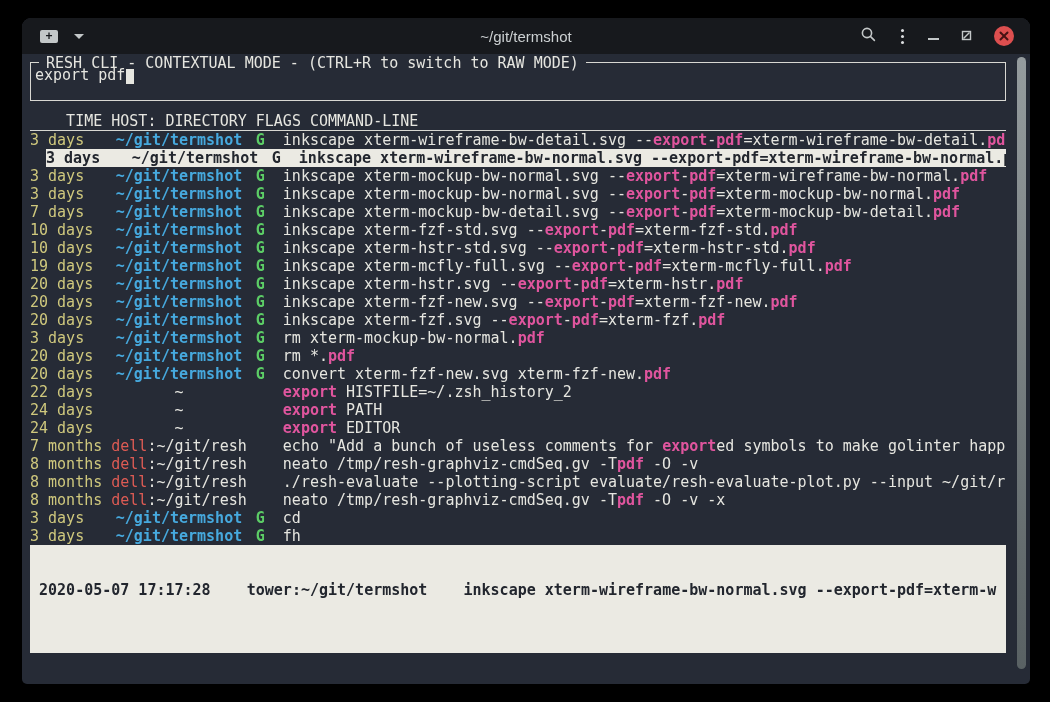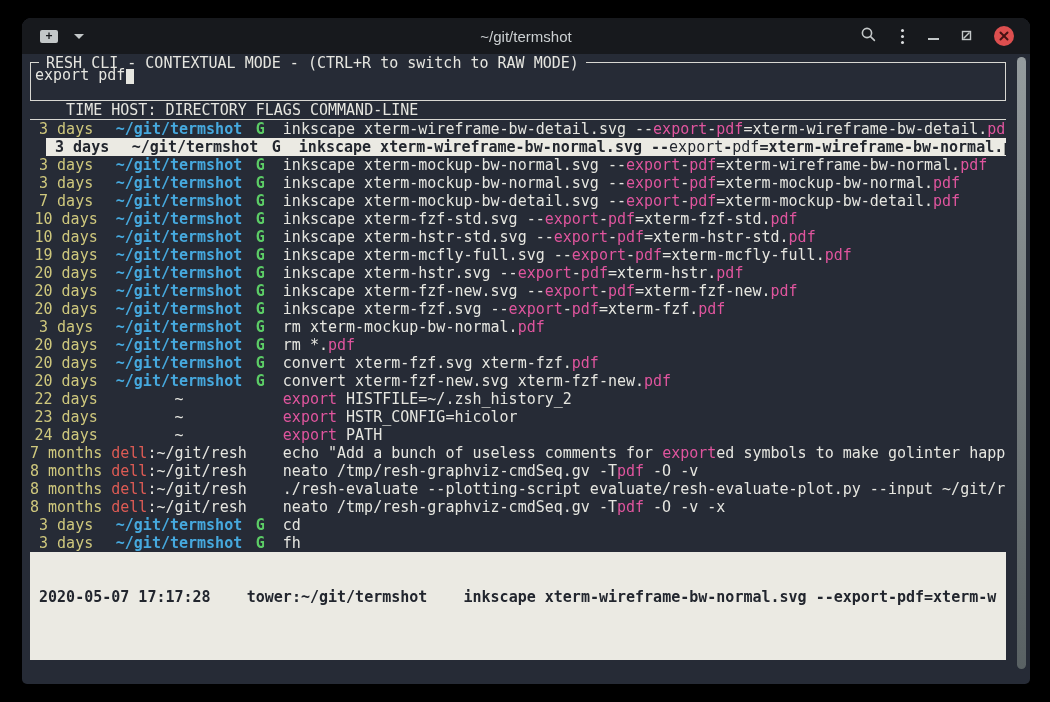--- a/index.html
+++ b/index.html
@@ -27,31 +27,31 @@
   
   .term{position:relative;height:630px;box-sizing:border-box;padding:8px 0 5px 8px;
         font:15px/18px "DejaVu Sans Mono",monospace;color:var(--text);}
   .searchbox{width:976px;height:39px;box-sizing:border-box;border:1px solid #d8d8d2;
              position:relative;}
   .box-title{position:absolute;top:-9px;left:8px;background:var(--terminal_bg);
              padding:0 7px;white-space:pre;}
   .query{position:absolute;left:4px;bottom:16px;white-space:pre;}
   .cursor{display:inline-block;width:8px;height:15px;background:var(--text);
           vertical-align:text-bottom;margin-left:1px;}
-  .theader{width:976px;height:18px;border-bottom:1px solid #d8d8d2;
+  .theader{width:976px;margin-top:11px;height:18px;border-bottom:1px solid #d8d8d2;
            white-space:pre;overflow:hidden;box-sizing:content-box;}
   .rows{width:976px;overflow:hidden;}
   .hrow{height:18px;white-space:pre;overflow:hidden;}
-  .col-time{display:inline-block;width:8ch;text-align:center;color:var(--time_yellow);}
+  .col-time{display:inline-block;width:8ch;text-align:left;color:var(--time_yellow);}
   .col-hostdir{display:inline-block;width:15ch;text-align:center;}
   .col-flag{display:inline-block;width:1ch;color:var(--flag_green);font-weight:bold;}
   .host{color:var(--host_red);}
   .dir.blue{color:var(--dir_blue);font-weight:bold;}
   .dir.plain{color:var(--text);}
-  .match{color:var(--match_pink);font-weight:normal;}
+  .match{color:var(--match_pink);font-weight:bold;}
   .hrow.selected{background:var(--selection_bg);color:var(--selection_text);font-weight:bold;margin-left:16px;}
   .hrow.selected .col-time,.hrow.selected .dir.blue,.hrow.selected .col-flag,
   .hrow.selected .match,.hrow.selected .host{color:var(--selection_text);}
   .statusbar{width:976px;background:var(--selection_bg);color:var(--selection_text);
              font-weight:bold;white-space:pre;}
   .statusbar div{height:18px;overflow:hidden;}
   .scrollbar{position:absolute;right:4px;top:3px;width:9px;height:612px;border-radius:5px;
              background:linear-gradient(#959c9e,#596163);}
 </style>
 </head>
@@ -108,25 +108,24 @@
         <div class="hrow"><span class="col-time">3 days</span><span> </span><span class="col-hostdir"><span class="host"></span><span class="dir blue">~/git/termshot</span></span><span> </span><span class="col-flag">G</span><span>  </span><span class="col-cmd"><span>inkscape xterm-mockup-bw-normal.svg --</span><span class="match">export</span><span>-</span><span class="match">pdf</span><span>=xterm-mockup-bw-normal.</span><span class="match">pdf</span></span></div>
         <div class="hrow"><span class="col-time">7 days</span><span> </span><span class="col-hostdir"><span class="host"></span><span class="dir blue">~/git/termshot</span></span><span> </span><span class="col-flag">G</span><span>  </span><span class="col-cmd"><span>inkscape xterm-mockup-bw-detail.svg --</span><span class="match">export</span><span>-</span><span class="match">pdf</span><span>=xterm-mockup-bw-detail.</span><span class="match">pdf</span></span></div>
         <div class="hrow"><span class="col-time">10 days</span><span> </span><span class="col-hostdir"><span class="host"></span><span class="dir blue">~/git/termshot</span></span><span> </span><span class="col-flag">G</span><span>  </span><span class="col-cmd"><span>inkscape xterm-fzf-std.svg --</span><span class="match">export</span><span>-</span><span class="match">pdf</span><span>=xterm-fzf-std.</span><span class="match">pdf</span></span></div>
         <div class="hrow"><span class="col-time">10 days</span><span> </span><span class="col-hostdir"><span class="host"></span><span class="dir blue">~/git/termshot</span></span><span> </span><span class="col-flag">G</span><span>  </span><span class="col-cmd"><span>inkscape xterm-hstr-std.svg --</span><span class="match">export</span><span>-</span><span class="match">pdf</span><span>=xterm-hstr-std.</span><span class="match">pdf</span></span></div>
         <div class="hrow"><span class="col-time">19 days</span><span> </span><span class="col-hostdir"><span class="host"></span><span class="dir blue">~/git/termshot</span></span><span> </span><span class="col-flag">G</span><span>  </span><span class="col-cmd"><span>inkscape xterm-mcfly-full.svg --</span><span class="match">export</span><span>-</span><span class="match">pdf</span><span>=xterm-mcfly-full.</span><span class="match">pdf</span></span></div>
         <div class="hrow"><span class="col-time">20 days</span><span> </span><span class="col-hostdir"><span class="host"></span><span class="dir blue">~/git/termshot</span></span><span> </span><span class="col-flag">G</span><span>  </span><span class="col-cmd"><span>inkscape xterm-hstr.svg --</span><span class="match">export</span><span>-</span><span class="match">pdf</span><span>=xterm-hstr.</span><span class="match">pdf</span></span></div>
         <div class="hrow"><span class="col-time">20 days</span><span> </span><span class="col-hostdir"><span class="host"></span><span class="dir blue">~/git/termshot</span></span><span> </span><span class="col-flag">G</span><span>  </span><span class="col-cmd"><span>inkscape xterm-fzf-new.svg --</span><span class="match">export</span><span>-</span><span class="match">pdf</span><span>=xterm-fzf-new.</span><span class="match">pdf</span></span></div>
         <div class="hrow"><span class="col-time">20 days</span><span> </span><span class="col-hostdir"><span class="host"></span><span class="dir blue">~/git/termshot</span></span><span> </span><span class="col-flag">G</span><span>  </span><span class="col-cmd"><span>inkscape xterm-fzf.svg --</span><span class="match">export</span><span>-</span><span class="match">pdf</span><span>=xterm-fzf.</span><span class="match">pdf</span></span></div>
         <div class="hrow"><span class="col-time">3 days</span><span> </span><span class="col-hostdir"><span class="host"></span><span class="dir blue">~/git/termshot</span></span><span> </span><span class="col-flag">G</span><span>  </span><span class="col-cmd"><span>rm xterm-mockup-bw-normal.</span><span class="match">pdf</span></span></div>
         <div class="hrow"><span class="col-time">20 days</span><span> </span><span class="col-hostdir"><span class="host"></span><span class="dir blue">~/git/termshot</span></span><span> </span><span class="col-flag">G</span><span>  </span><span class="col-cmd"><span>rm *.</span><span class="match">pdf</span></span></div>
-        <div class="hrow"><span class="col-time">20 days</span><span> </span><span class="col-hostdir"><span class="host"></span><span class="dir blue">~/git/termshot</span></span><span> </span><span class="col-flag">G</span><span>  </span><span class="col-cmd"><span>convert xterm-fzf.svg xterm-fzf.</span><span class="match">pdf</span></span></div>
         <div class="hrow"><span class="col-time">20 days</span><span> </span><span class="col-hostdir"><span class="host"></span><span class="dir blue">~/git/termshot</span></span><span> </span><span class="col-flag">G</span><span>  </span><span class="col-cmd"><span>convert xterm-fzf-new.svg xterm-fzf-new.</span><span class="match">pdf</span></span></div>
         <div class="hrow"><span class="col-time">22 days</span><span> </span><span class="col-hostdir"><span class="host"></span><span class="dir plain">~</span></span><span> </span><span class="col-flag"> </span><span>  </span><span class="col-cmd"><span class="match">export</span><span> HISTFILE=~/.zsh_history_2</span></span></div>
-        <div class="hrow"><span class="col-time">23 days</span><span> </span><span class="col-hostdir"><span class="host"></span><span class="dir plain">~</span></span><span> </span><span class="col-flag"> </span><span>  </span><span class="col-cmd"><span class="match">export</span><span> HSTR_CONFIG=hicolor</span></span></div>
         <div class="hrow"><span class="col-time">24 days</span><span> </span><span class="col-hostdir"><span class="host"></span><span class="dir plain">~</span></span><span> </span><span class="col-flag"> </span><span>  </span><span class="col-cmd"><span class="match">export</span><span> PATH</span></span></div>
+        <div class="hrow"><span class="col-time">24 days</span><span> </span><span class="col-hostdir"><span class="host"></span><span class="dir plain">~</span></span><span> </span><span class="col-flag"> </span><span>  </span><span class="col-cmd"><span class="match">export</span><span> EDITOR</span></span></div>
         <div class="hrow"><span class="col-time">7 months</span><span> </span><span class="col-hostdir"><span class="host">dell</span><span class="dir plain">:~/git/resh</span></span><span> </span><span class="col-flag"> </span><span>  </span><span class="col-cmd"><span>echo "Add a bunch of useless comments for </span><span class="match">export</span><span>ed symbols to make golinter happ</span></span></div>
         <div class="hrow"><span class="col-time">8 months</span><span> </span><span class="col-hostdir"><span class="host">dell</span><span class="dir plain">:~/git/resh</span></span><span> </span><span class="col-flag"> </span><span>  </span><span class="col-cmd"><span>neato /tmp/resh-graphviz-cmdSeq.gv -T</span><span class="match">pdf</span><span> -O -v</span></span></div>
         <div class="hrow"><span class="col-time">8 months</span><span> </span><span class="col-hostdir"><span class="host">dell</span><span class="dir plain">:~/git/resh</span></span><span> </span><span class="col-flag"> </span><span>  </span><span class="col-cmd"><span>./resh-evaluate --plotting-script evaluate/resh-evaluate-plot.py --input ~/git/r</span></span></div>
         <div class="hrow"><span class="col-time">8 months</span><span> </span><span class="col-hostdir"><span class="host">dell</span><span class="dir plain">:~/git/resh</span></span><span> </span><span class="col-flag"> </span><span>  </span><span class="col-cmd"><span>neato /tmp/resh-graphviz-cmdSeq.gv -T</span><span class="match">pdf</span><span> -O -v -x</span></span></div>
         <div class="hrow"><span class="col-time">3 days</span><span> </span><span class="col-hostdir"><span class="host"></span><span class="dir blue">~/git/termshot</span></span><span> </span><span class="col-flag">G</span><span>  </span><span class="col-cmd"><span>cd</span></span></div>
         <div class="hrow"><span class="col-time">3 days</span><span> </span><span class="col-hostdir"><span class="host"></span><span class="dir blue">~/git/termshot</span></span><span> </span><span class="col-flag">G</span><span>  </span><span class="col-cmd"><span>fh</span></span></div>
       </div>
 
     <div class="statusbar">
       <div> 2020-05-07 17:17:28    tower:~/git/termshot    inkscape xterm-wireframe-bw-normal.svg --export-pdf=xterm-w</div>

